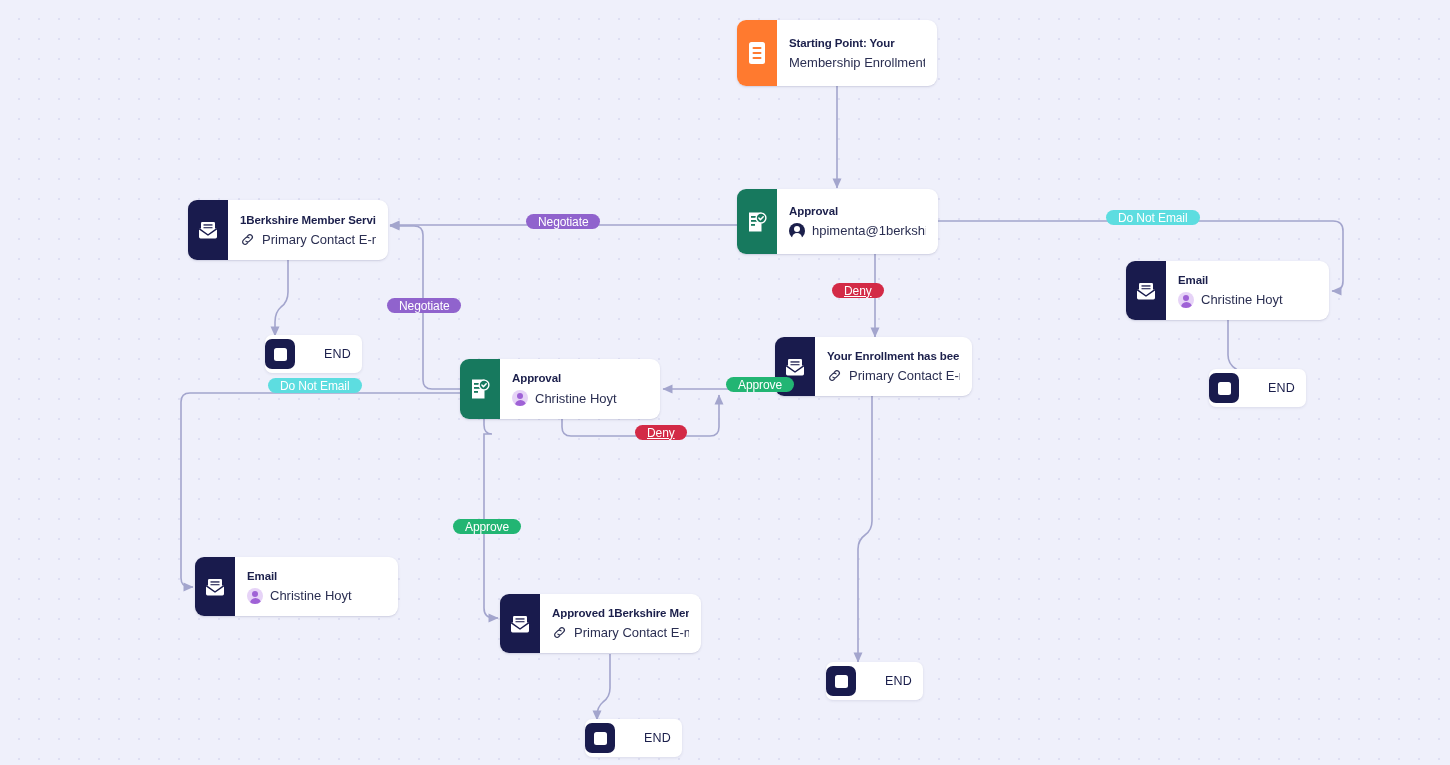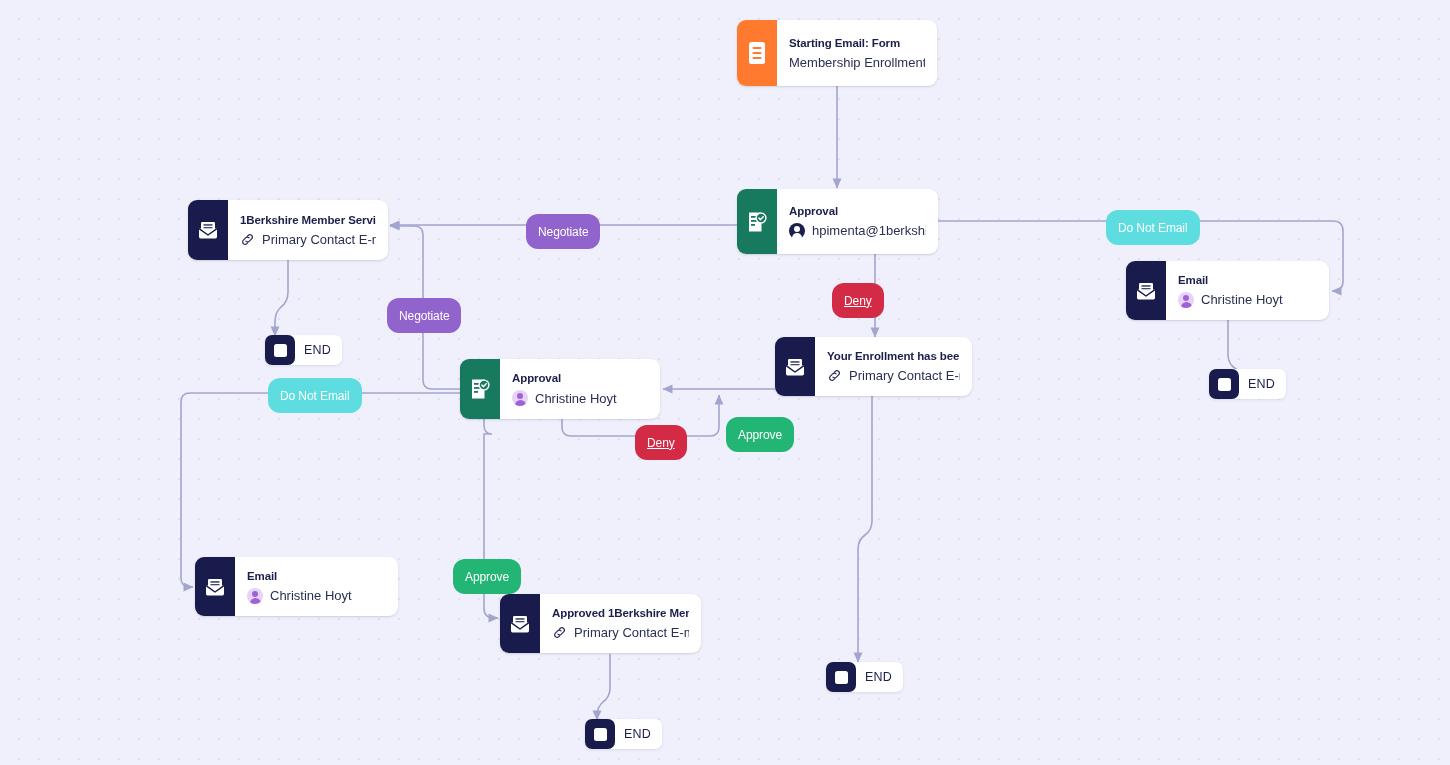--- a/index.html
+++ b/index.html
@@ -138,21 +138,22 @@
   }
 
   
   .end-node {
     position: absolute;
     display: flex;
     align-items: center;
     background: #ffffff;
     border-radius: 7px;
     box-shadow: 0 1px 3px rgba(30,32,80,0.10);
-    height: 30px;
+    height: 38px;
+    gap: 20px;
   }
   .end-node .end-box {
     width: 30px; height: 30px;
     flex: 0 0 30px;
     background: #191b4d;
     border-radius: 7px;
     display: flex;
     align-items: center;
     justify-content: center;
   }
@@ -164,35 +165,35 @@
   .end-node .end-label {
     font-size: 12.5px;
     color: #1b1f4b;
     padding: 0 11px 0 9px;
     letter-spacing: 0.2px;
   }
 
   
   .pill {
     position: absolute;
-    height: 35px;
+    height: 15px;
     display: flex;
     align-items: center;
     justify-content: center;
     padding: 0 12px;
     border-radius: 12px;
     font-size: 12px;
     color: #ffffff;
     white-space: nowrap;
     letter-spacing: -0.1px;
   }
   .pill-purple { background: #9063cd; }
   .pill-cyan   { background: #5ddde0; justify-content: center; }
   .pill-red    { background: #d32a46; text-decoration: underline; }
-  .pill-green  { background: #22b573; margin-top: 40px; }
+  .pill-green  { background: #22b573; }
 </style>
 </head>
 <body>
 
 <div id="canvas">
 
   <svg id="edge-layer" viewBox="0 0 1450 765" xmlns="http://www.w3.org/2000/svg">
     <defs>
       <marker id="arrow" viewBox="0 0 10 10" refX="8.5" refY="5" markerWidth="7" markerHeight="7" orient="auto-start-reverse">
         <path d="M 0 1 L 9 5 L 0 9 z" fill="#a3a5cd"></path>
@@ -231,21 +232,21 @@
   <div class="node" style="left:737px; top:20px; width:200px; height:66px;">
     <div class="icon-box icon-orange">
       <svg width="20" height="24" viewBox="0 0 20 24" aria-hidden="true">
         <rect x="2" y="1" width="16" height="22" rx="2.5" fill="#ffffff"></rect>
         <rect x="5.5" y="6" width="9" height="2" rx="1" fill="#ff7a2f"></rect>
         <rect x="5.5" y="11" width="9" height="2" rx="1" fill="#ff7a2f"></rect>
         <rect x="5.5" y="16" width="9" height="2" rx="1" fill="#ff7a2f"></rect>
       </svg>
     </div>
     <div class="body">
-      <div class="title">Starting Email: Form</div>
+      <div class="title">Starting Point: Your</div>
       <div class="subrow">
         <span class="subtext">Membership Enrollment F...</span>
       </div>
     </div>
   </div>
 
   <div class="node" style="left:737px; top:189px; width:201px; height:65px;">
     <div class="icon-box icon-green">
       <svg width="22" height="24" viewBox="0 0 22 24" aria-hidden="true">
         <path d="M3 2.5h12.5v19H3z" fill="#ffffff"></path>

